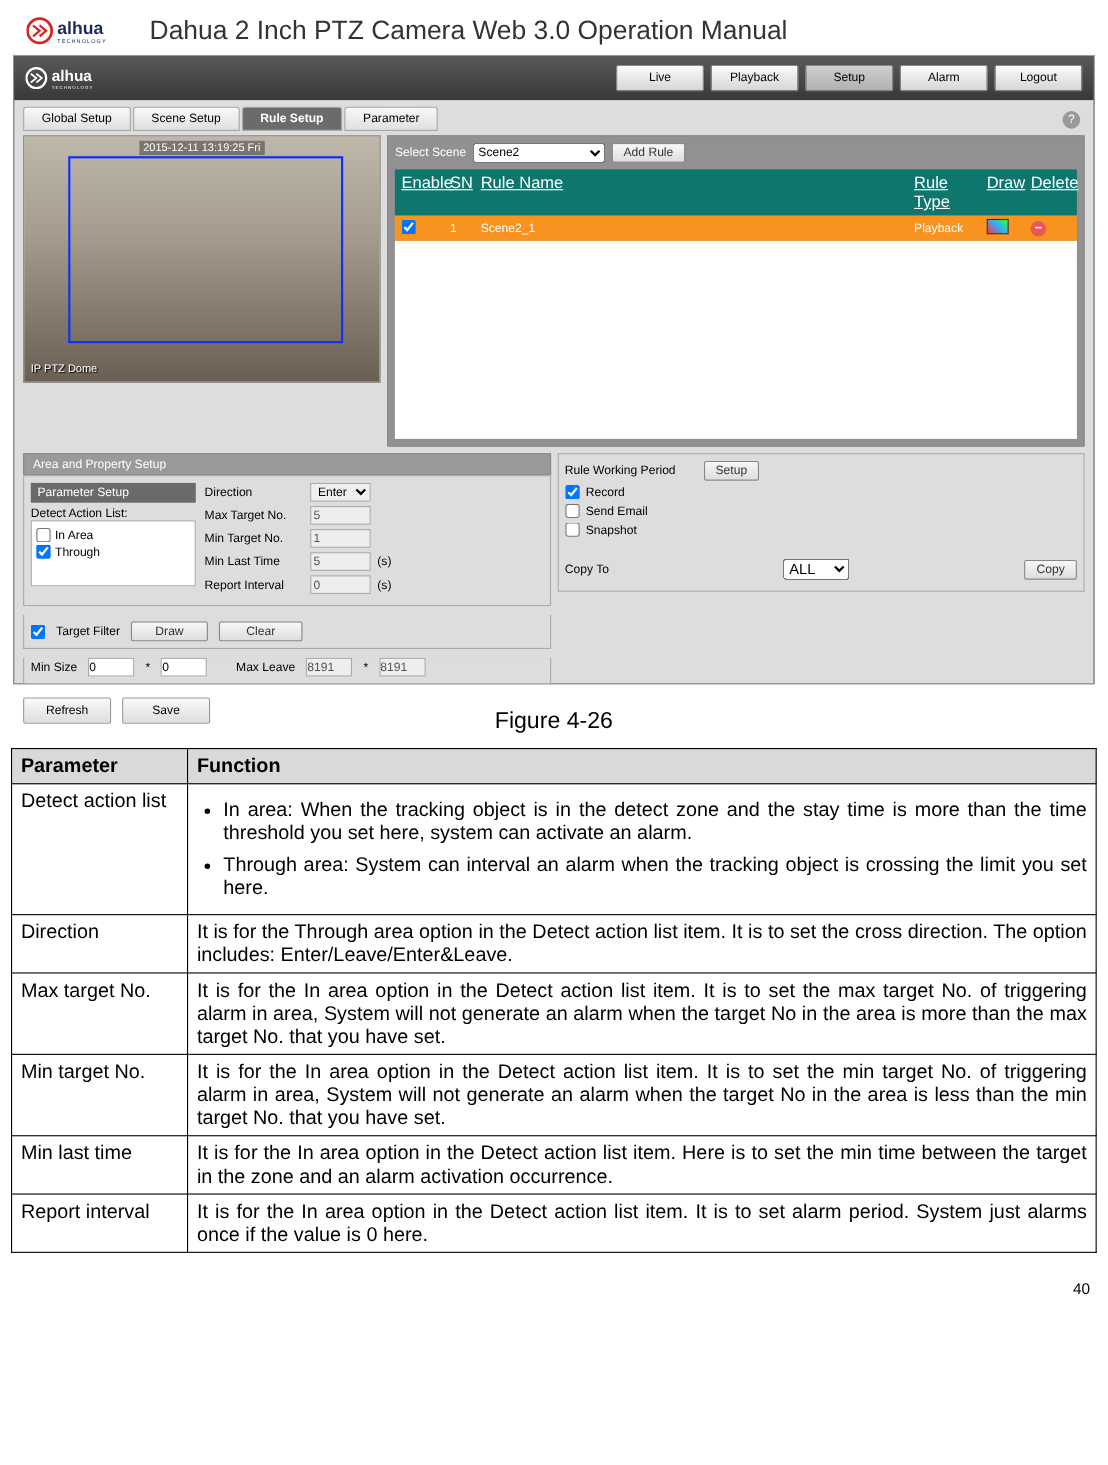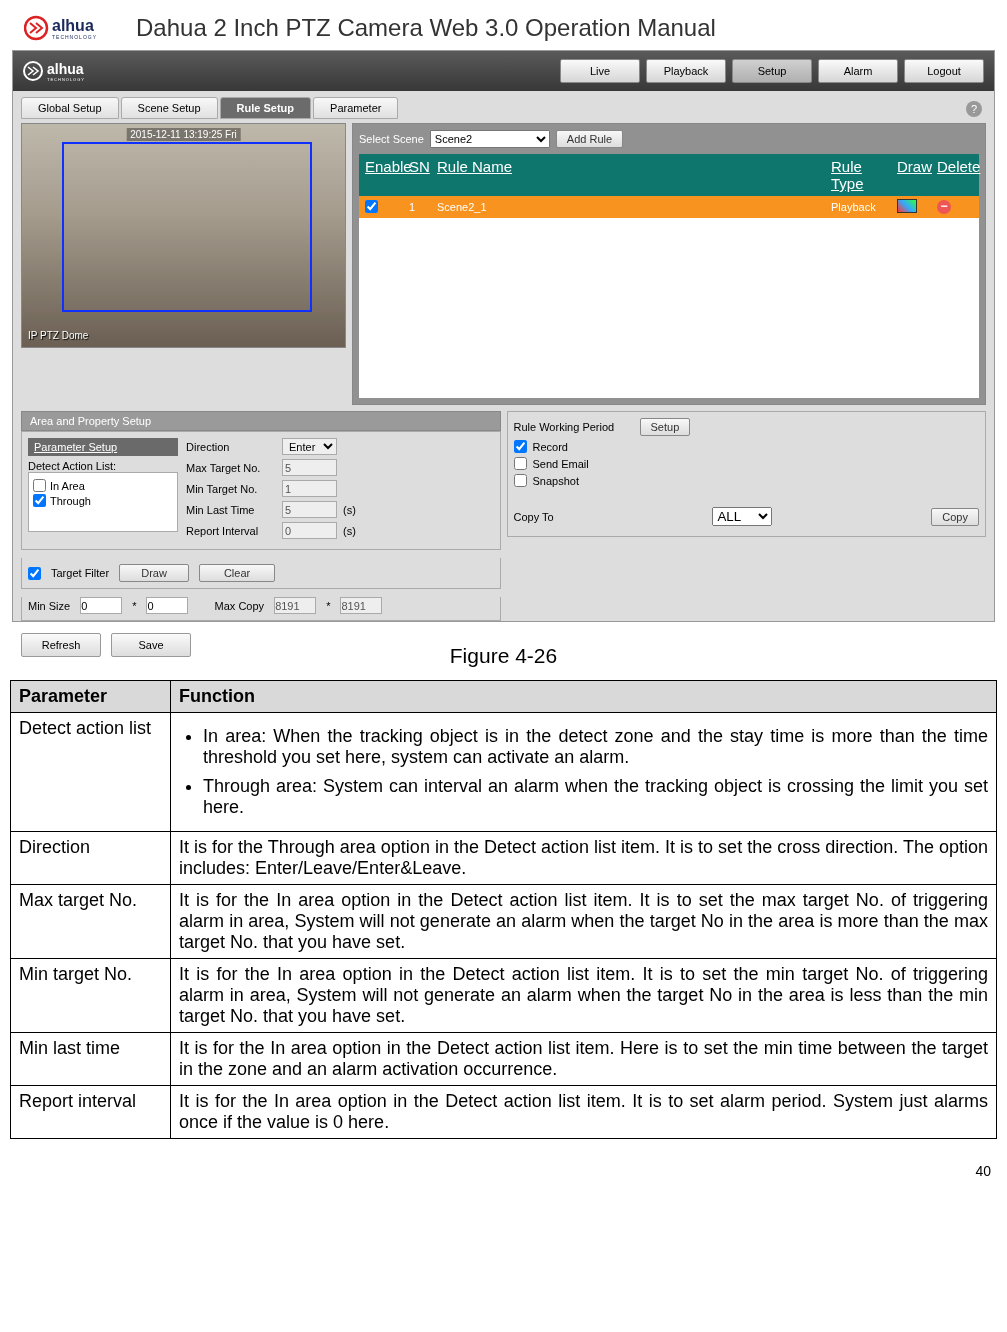--- a/index.html
+++ b/index.html
@@ -62,21 +62,21 @@
   .del-ico { width: 14px; height: 14px; border-radius: 50%; background: #e55; color: #fff; display: inline-block; text-align: center; line-height: 12px; font-weight: bold; font-size:12px;}
   .rule-table-rest { background: #fff; height: 180px; }
   
   
   .row2 { display: flex; gap: 6px; }
   .panel-label { background: #9a9a9a; color: #fff; font-size: 11px; padding: 3px 8px; border:1px solid #888; }
   .row2 > div { flex: 1; }
   
   .param-panel { background: #ddd; border: 1px solid #aaa; padding: 6px; font-size: 11px; display: flex; gap: 8px; }
   .param-left { width: 150px; }
-  .param-left-title { background: #6a6a6a; color: #fff; padding: 3px 6px; margin-bottom: 4px; text-decoration: underline; }
+  .param-left-title { background: #6a6a6a; color: #fff; padding: 3px 6px; margin-bottom: 4px; }
   .detect-list { background: #fff; border: 1px solid #aaa; padding: 4px; height: 60px; }
   .check-line { display: flex; align-items: center; gap: 4px; margin: 2px 0; }
   .param-right { flex: 1; }
   .param-row { display: flex; align-items: center; margin-bottom: 4px; gap: 6px; }
   .param-row label { width: 90px; }
   .param-row input[type=text], .param-row select { width: 55px; height: 17px; font-size: 11px; border:1px solid #aaa; padding:0 2px;}
   .param-row .unit { font-size: 11px; }
   
   .tf-row { display: flex; align-items: center; gap: 10px; margin-top: 8px; font-size: 11px; }
   .tf-row input[type=text]{ width: 42px; height: 17px; font-size: 11px; border:1px solid #aaa;}
@@ -226,21 +226,21 @@
               <input type="checkbox" checked="" style="">
               <span>Target Filter</span>
               <button class="small-btn" style="width:70px">Draw</button>
               <button class="small-btn" style="width:76px">Clear</button>
             </div>
             <div class="tf-row" style="padding:0 6px 6px;border:1px solid #aaa;border-top:none;background:#ddd">
               <span>Min Size</span>
               <input type="text" value="0" style=""> *
               <input type="text" value="0" style="">
               &nbsp;&nbsp;
-              <span>Max Copy</span>
+              <span>Max Leave</span>
               <input type="text" disabled="" style="background: rgb(238, 238, 238);" value="8191"> *
               <input type="text" disabled="" style="background: rgb(238, 238, 238);" value="8191">
             </div>
           </div>
           <div>
             <div class="alarm-panel">
               <div class="alarm-row">
                   <span style="width:120px">Rule Working Period</span>
                   <button class="small-btn">Setup</button>
                 </div>

